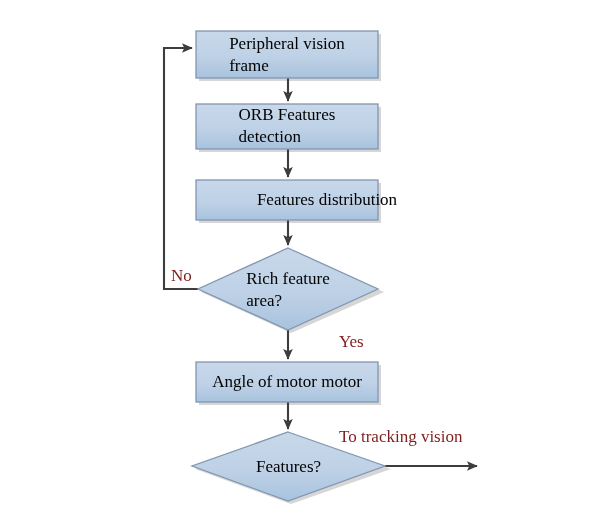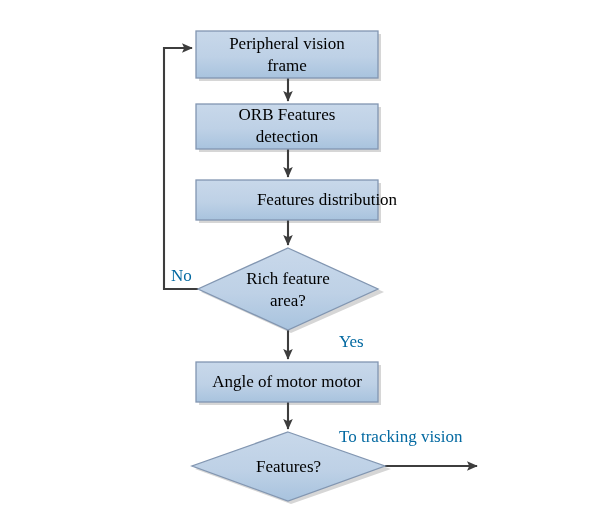--- a/index.html
+++ b/index.html
@@ -20,34 +20,33 @@
     left: 0;
     top: 0;
     width: 605px;
     height: 525px;
   }
   .node-label {
     position: absolute;
     display: flex;
     align-items: center;
     justify-content: center;
-    text-align: center;
     font-family: "Liberation Serif", "DejaVu Serif", serif;
     font-size: 17px;
     line-height: 1.28;
     color: #000000;
     pointer-events: none;
     white-space: pre-line;
     border-radius: 16px;
   }
   .edge-label {
     position: absolute;
     font-family: "Liberation Serif", "DejaVu Serif", serif;
     font-size: 17px;
-    color: #0369a1;
+    color: #7f1d1d;
     white-space: nowrap;
   }
 </style>
 </head>
 <body>
 
 <svg id="flowchart" viewBox="0 0 605 525" width="605" height="525" xmlns="http://www.w3.org/2000/svg">
   <defs>
     <linearGradient id="nodeFill" x1="0" y1="0" x2="0" y2="1">
       <stop offset="0%" stop-color="#c8d8ea"></stop>

